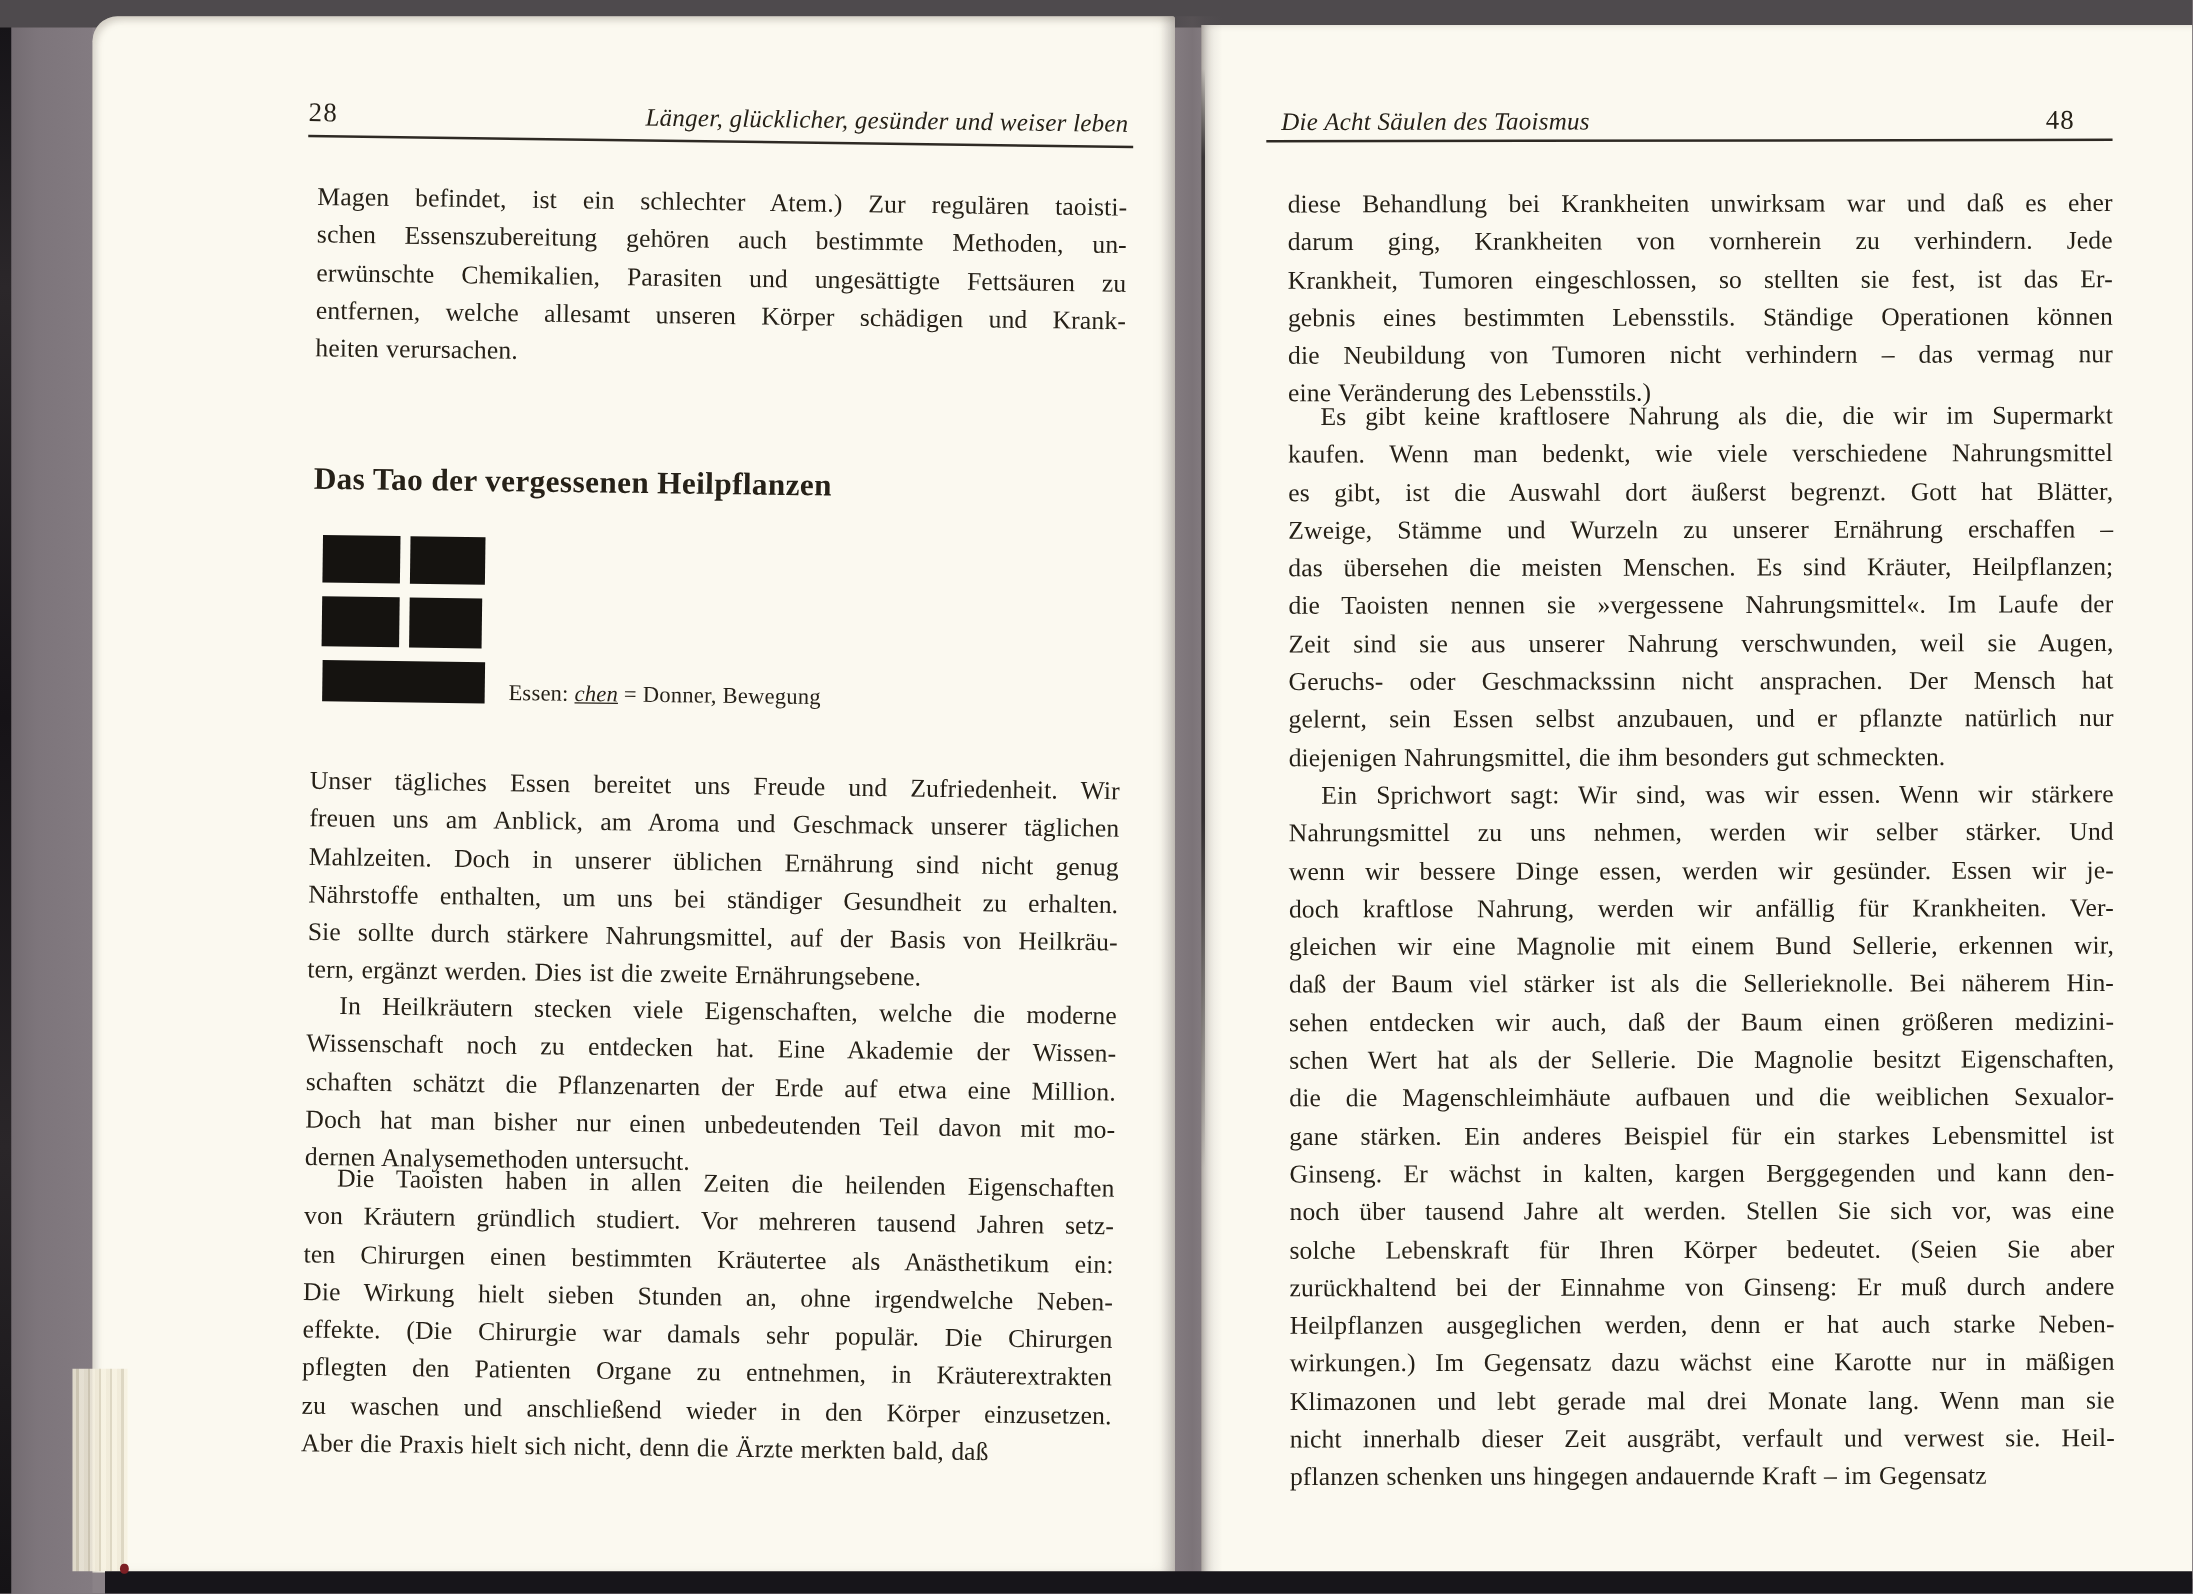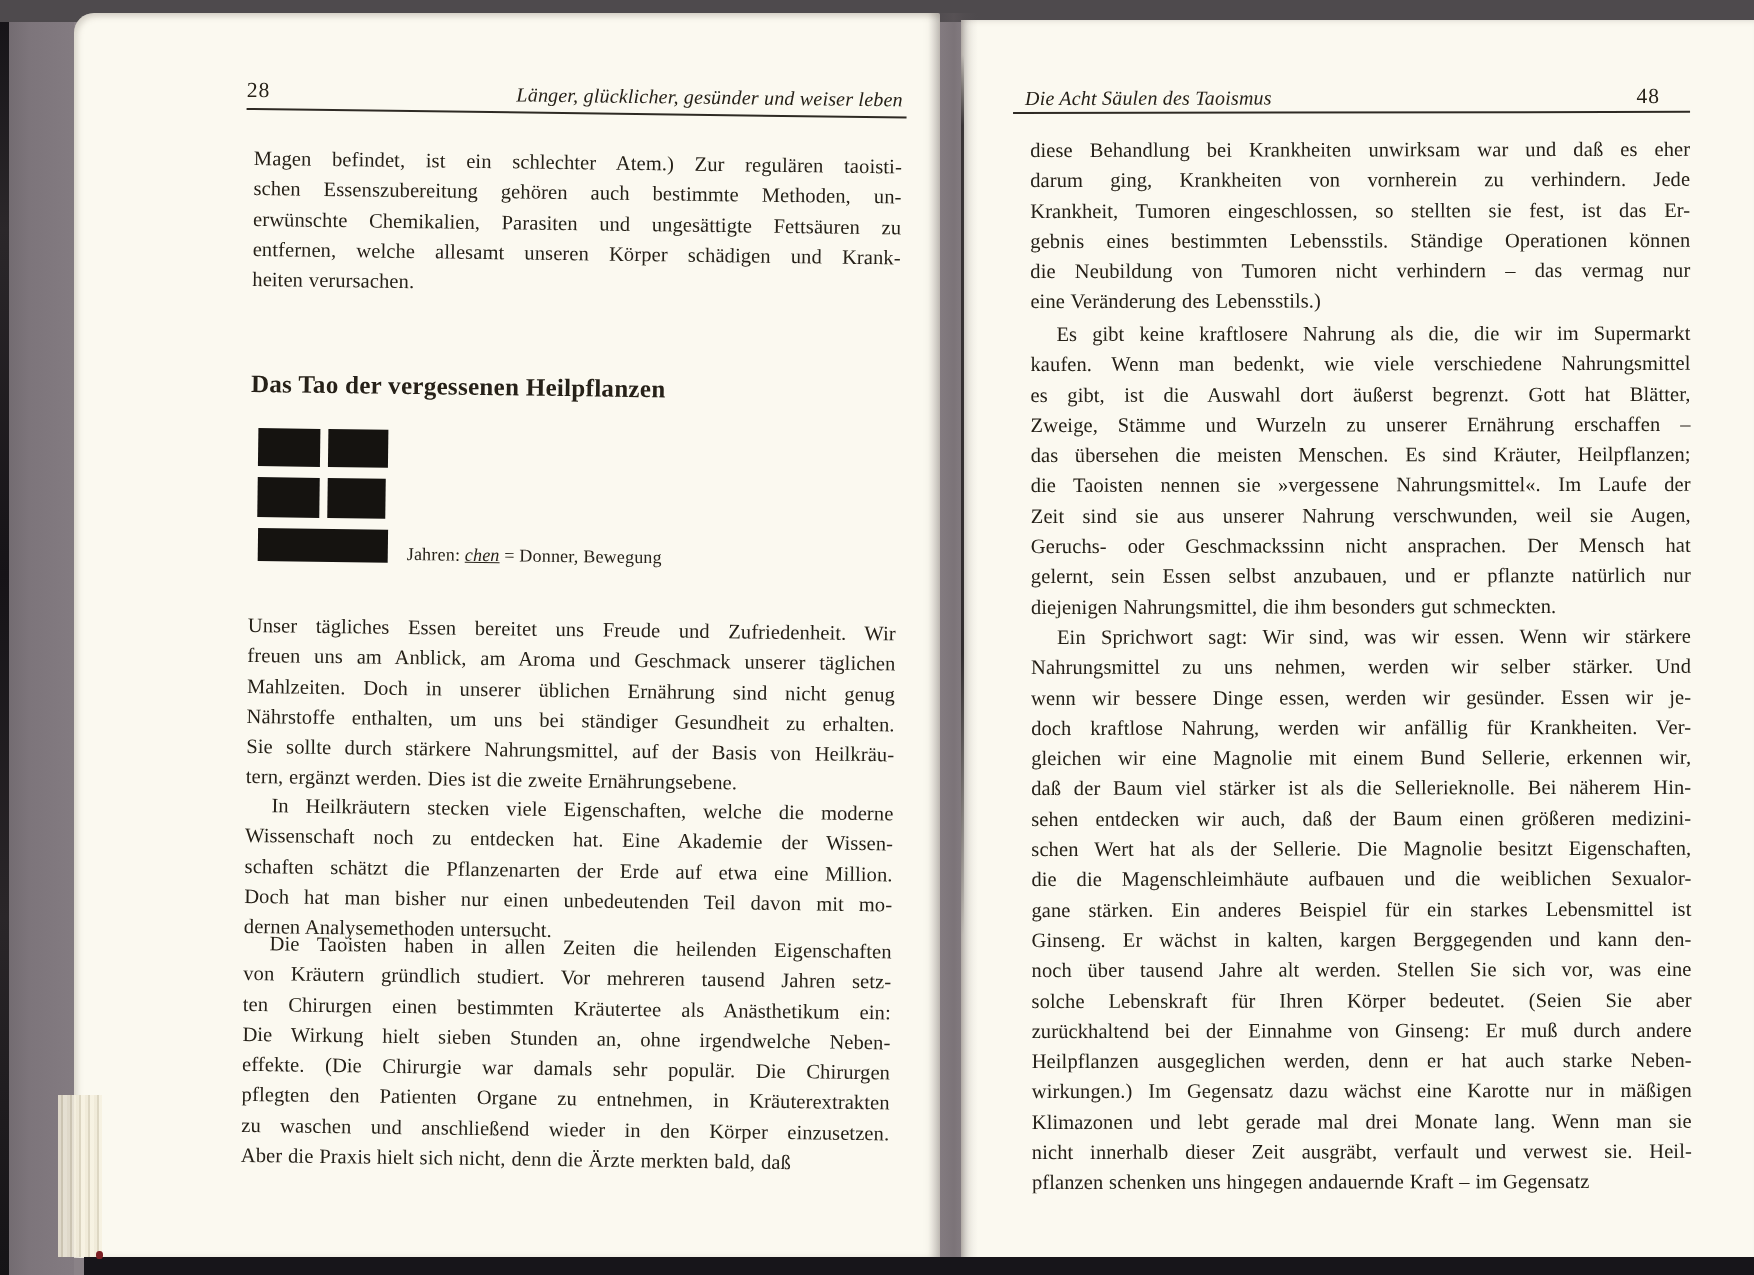--- a/index.html
+++ b/index.html
@@ -53,21 +53,21 @@
   .tblock{position:absolute;background:var(--trigram,#151310);}
   .r1b1{left:0;top:0;width:62px;height:38px;}
   .r1b2{left:70px;top:0;width:60px;height:38px;}
   .r2b1{left:0;top:49px;width:62px;height:40px;}
   .r2b2{left:70px;top:49px;width:58px;height:40px;}
   .r3  {left:1px;top:100px;width:130px;height:33px;}
   .caption{position:absolute;left:158px;top:464px;font-size:18px;letter-spacing:.2px;}
   .caption .it{font-style:italic;text-decoration:underline;}
   
   .lp1{top:65px;}  .lp2{top:532px;} .lp3{top:712px;} .lp4{top:850px;}
-  .rp1{top:50px;}  .rp2{top:234px;} .rp3{top:537px;}
+  .rp1{top:64px;}  .rp2{top:234px;} .rp3{top:537px;}
 </style>
 </head>
 <body>
 
 <div class="scene">
   <div class="band-left"></div>
   <div class="strip-dark"></div>
   <div class="band-top"></div>
 
   <div class="page-left"></div>
@@ -95,21 +95,21 @@
 
     <div class="trigram">
       <div class="tblock r1b1"></div>
       <div class="tblock r1b2"></div>
       <div class="tblock r2b1"></div>
       <div class="tblock r2b2"></div>
       <div class="tblock r3"></div>
     </div>
 
     <div class="caption">
-      <span>Jahren: </span><span class="it">chen</span><span> = Donner, Bewegung</span>
+      <span>Essen: </span><span class="it">chen</span><span> = Donner, Bewegung</span>
     </div>
 
     <div class="para lp2">
         <div class="line">Unser tägliches Essen bereitet uns Freude und Zufriedenheit. Wir</div>
         <div class="line">freuen uns am Anblick, am Aroma und Geschmack unserer täglichen</div>
         <div class="line">Mahlzeiten. Doch in unserer üblichen Ernährung sind nicht genug</div>
         <div class="line">Nährstoffe enthalten, um uns bei ständiger Gesundheit zu erhalten.</div>
         <div class="line">Sie sollte durch stärkere Nahrungsmittel, auf der Basis von Heilkräu-</div>
         <div class="line last">tern, ergänzt werden. Dies ist die zweite Ernährungsebene.</div>
       </div>

